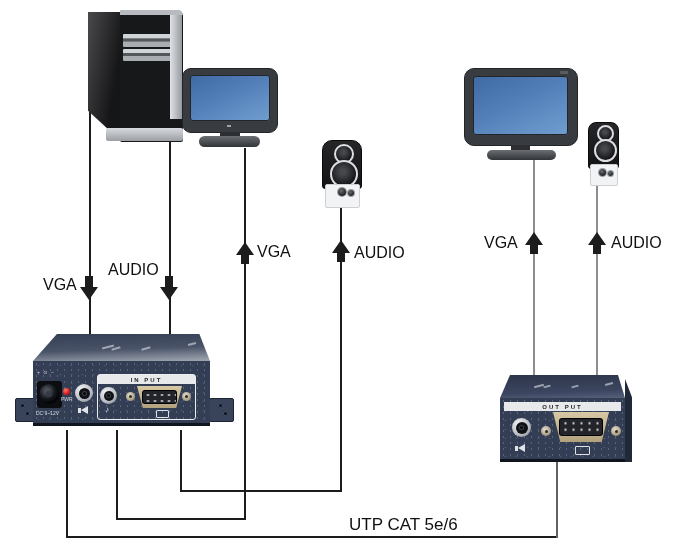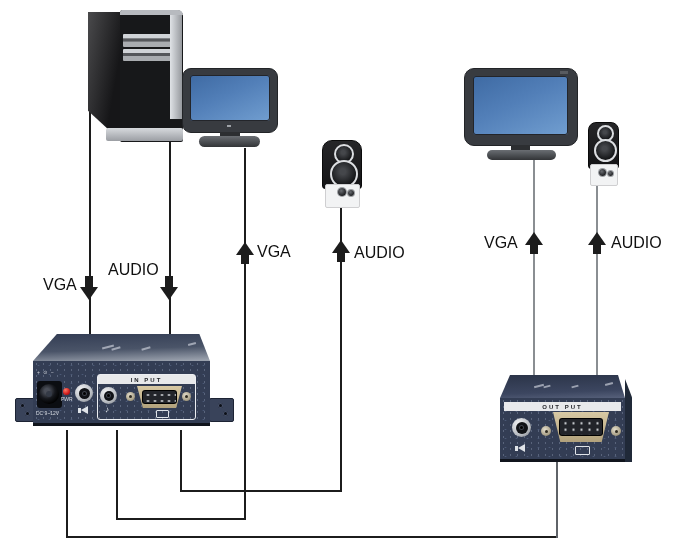--- a/index.html
+++ b/index.html
@@ -97,20 +97,21 @@
   <div class="ash" style="left:530px;top:243px;height:11px;"></div>
   <div class="ah-up" style="left:588px;top:232px;"></div>
   <div class="ash" style="left:593px;top:243px;height:11px;"></div>
 
   <div class="lbl" style="left:43px;top:276px;">VGA</div>
   <div class="lbl" style="left:108px;top:261px;">AUDIO</div>
   <div class="lbl" style="left:257px;top:243px;">VGA</div>
   <div class="lbl" style="left:354px;top:244px;">AUDIO</div>
   <div class="lbl" style="left:484px;top:234px;">VGA</div>
   <div class="lbl" style="left:611px;top:234px;">AUDIO</div>
+  <div class="lbl lbl-utp" style="left:349px;top:515px;">UTP CAT 5e/6</div>
 
   <div class="dev" style="left:88px;top:8px;width:95px;height:134px;">
     <div class="abs" style="left:0;top:4px;width:34px;height:130px;background:linear-gradient(100deg,#4a4a4c,#161618 70%);clip-path:polygon(0 0,100% 0,100% 100%,0 76%);"></div>
     <div class="abs" style="left:32px;top:2px;width:63px;height:132px;background:#17181a;border-radius:3px 6px 2px 2px;">
       <div class="abs" style="left:0;top:0;width:100%;height:5px;background:#b7babf;border-radius:3px 6px 0 0;"></div>
       <div class="bay" style="left:3px;top:24px;width:50px;height:13px;"></div>
       <div class="bay" style="left:3px;top:39px;width:50px;height:12px;"></div>
       <div class="abs" style="right:1px;top:5px;width:12px;height:104px;background:linear-gradient(90deg,#dfe2e6,#96999e);"></div>
       <div class="abs" style="left:-14px;top:118px;width:77px;height:13px;background:linear-gradient(#d7dade,#9b9ea3);border-radius:2px;"></div>
     </div>

